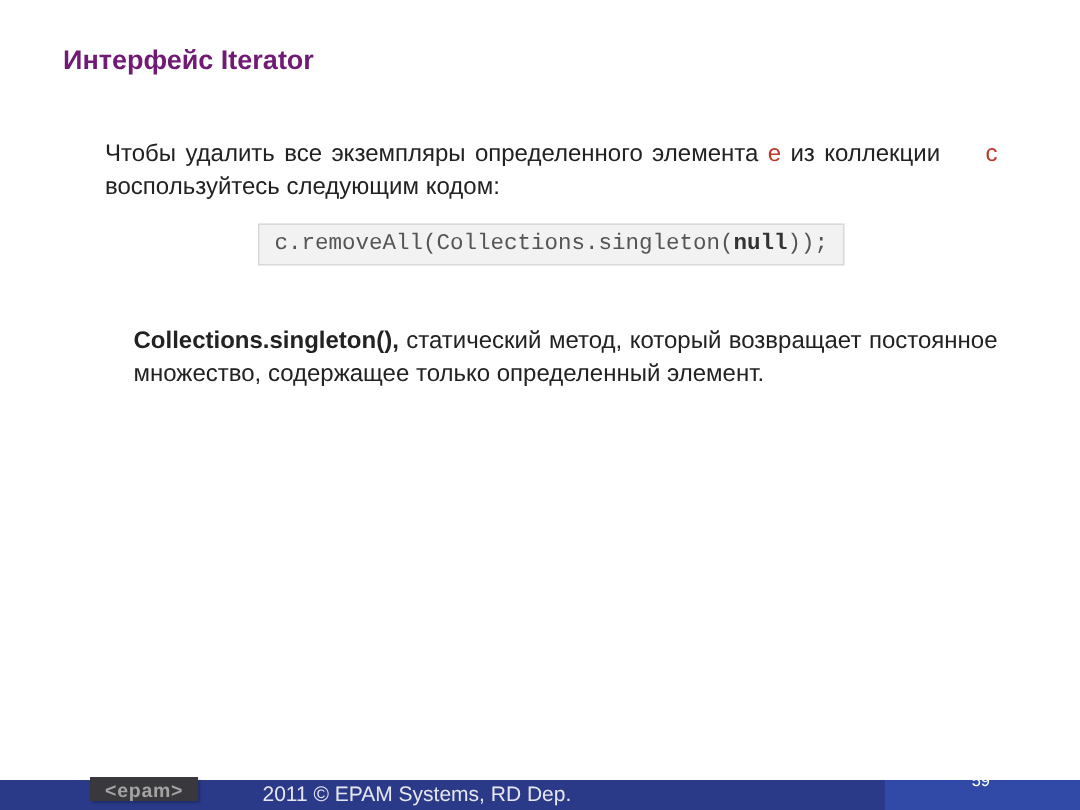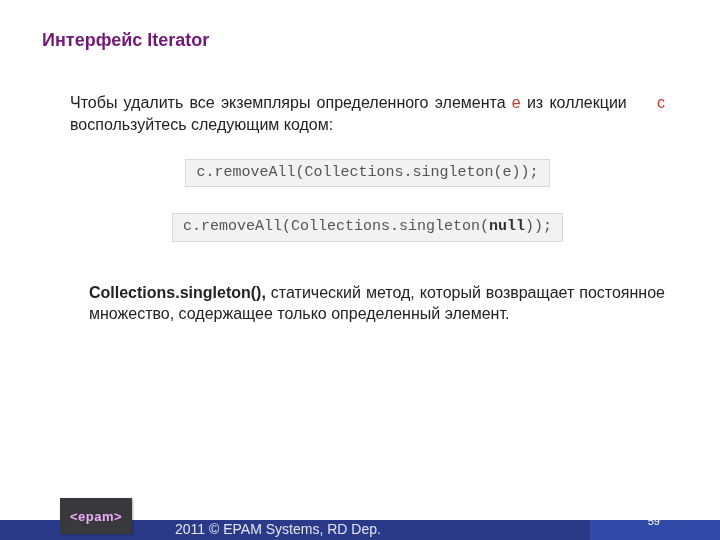--- a/index.html
+++ b/index.html
@@ -30,21 +30,21 @@
   .body {
     position: absolute;
     top: 92px;
     left: 70px;
     right: 55px;
     font-size: 16px;
     line-height: 1.35;
   }
   .para1 {
     text-align: justify;
-    margin-bottom: 20px;
+    margin-bottom: 10px;
   }
   .indent-cont {
     padding-left: 24px;
   }
   .red { color: #c0392b; }
   .codebox {
     display: inline-block;
     background: #f2f2f2;
     border: 1px solid #d9d9d9;
     font-family: "Courier New", monospace;
@@ -85,24 +85,24 @@
     position: absolute;
     right: 0; bottom: 0;
     height: 20px;
     width: 130px;
     background: #314aa8;
   }
   .logo {
     position: absolute;
     left: 60px;
     bottom: 6px;
-    height: 36px;
+    height: 16px;
     padding: 0 10px;
     background: #39393d;
-    color: #f0abfc;
+    color: #a3a3a3;
     font-family: Verdana, Arial, sans-serif;
     font-size: 13px;
     font-weight: bold;
     display: flex;
     align-items: center;
     letter-spacing: 0.5px;
     box-shadow: 1px 1px 2px rgba(0,0,0,0.3);
   }
   .copyright {
     position: absolute;
@@ -127,23 +127,20 @@
 <div class="slide">
 
   <div class="title">Интерфейс Iterator</div>
 
   <div class="body">
 
     <div class="para1">
       <span>Чтобы удалить все экземпляры определенного элемента </span><span class="red">e</span><span> из коллекции </span><span class="indent-cont"></span><span class="red">c</span><span> воспользуйтесь следующим кодом:</span>
     </div>
 
-    <div class="center">
-      <span class="codebox">c.removeAll(Collections.singleton(e));</span>
-    </div>
 
 
     <div class="center">
       <span class="codebox">
         <span>c.removeAll(Collections.singleton(</span><span class="kw">null</span><span>));</span>
       </span>
     </div>
 
     <div class="para3">
       <span class="bold">Collections.singleton(),</span><span> статический метод, который возвращает постоянное множество, содержащее только определенный элемент.</span>

